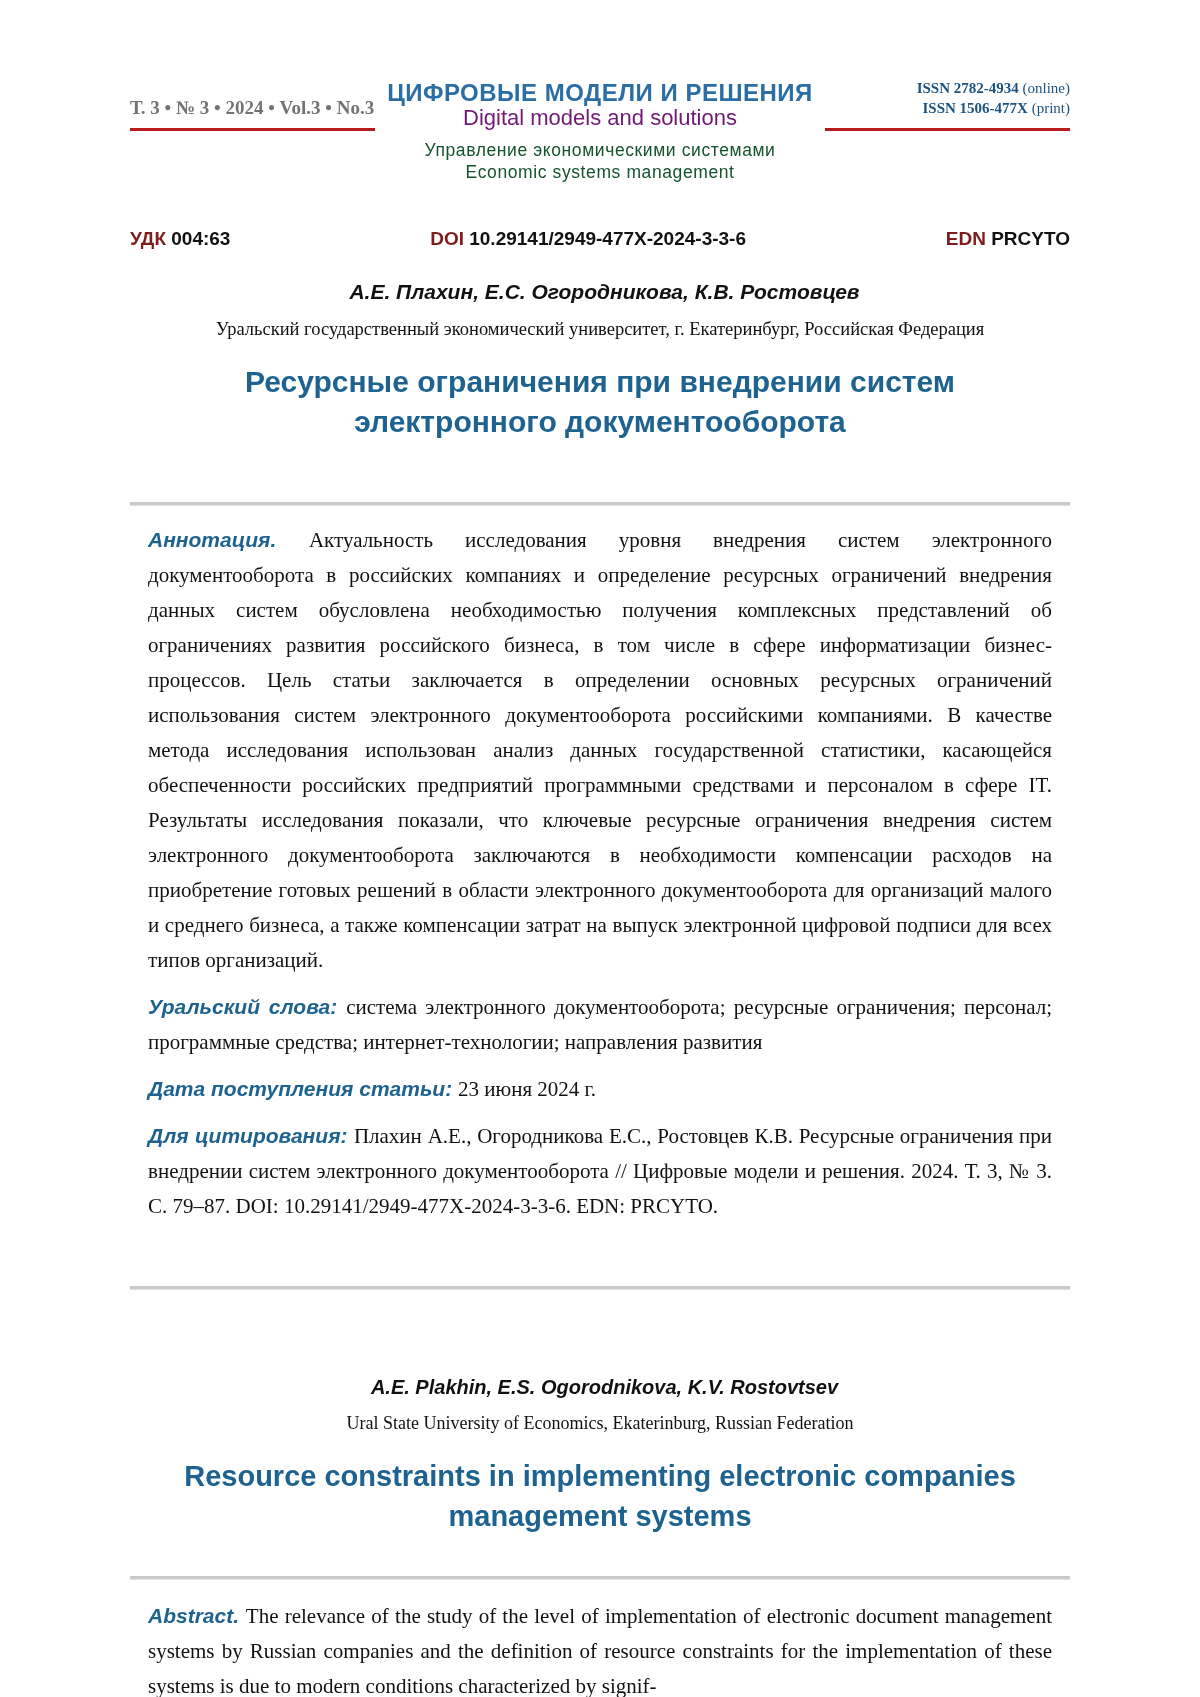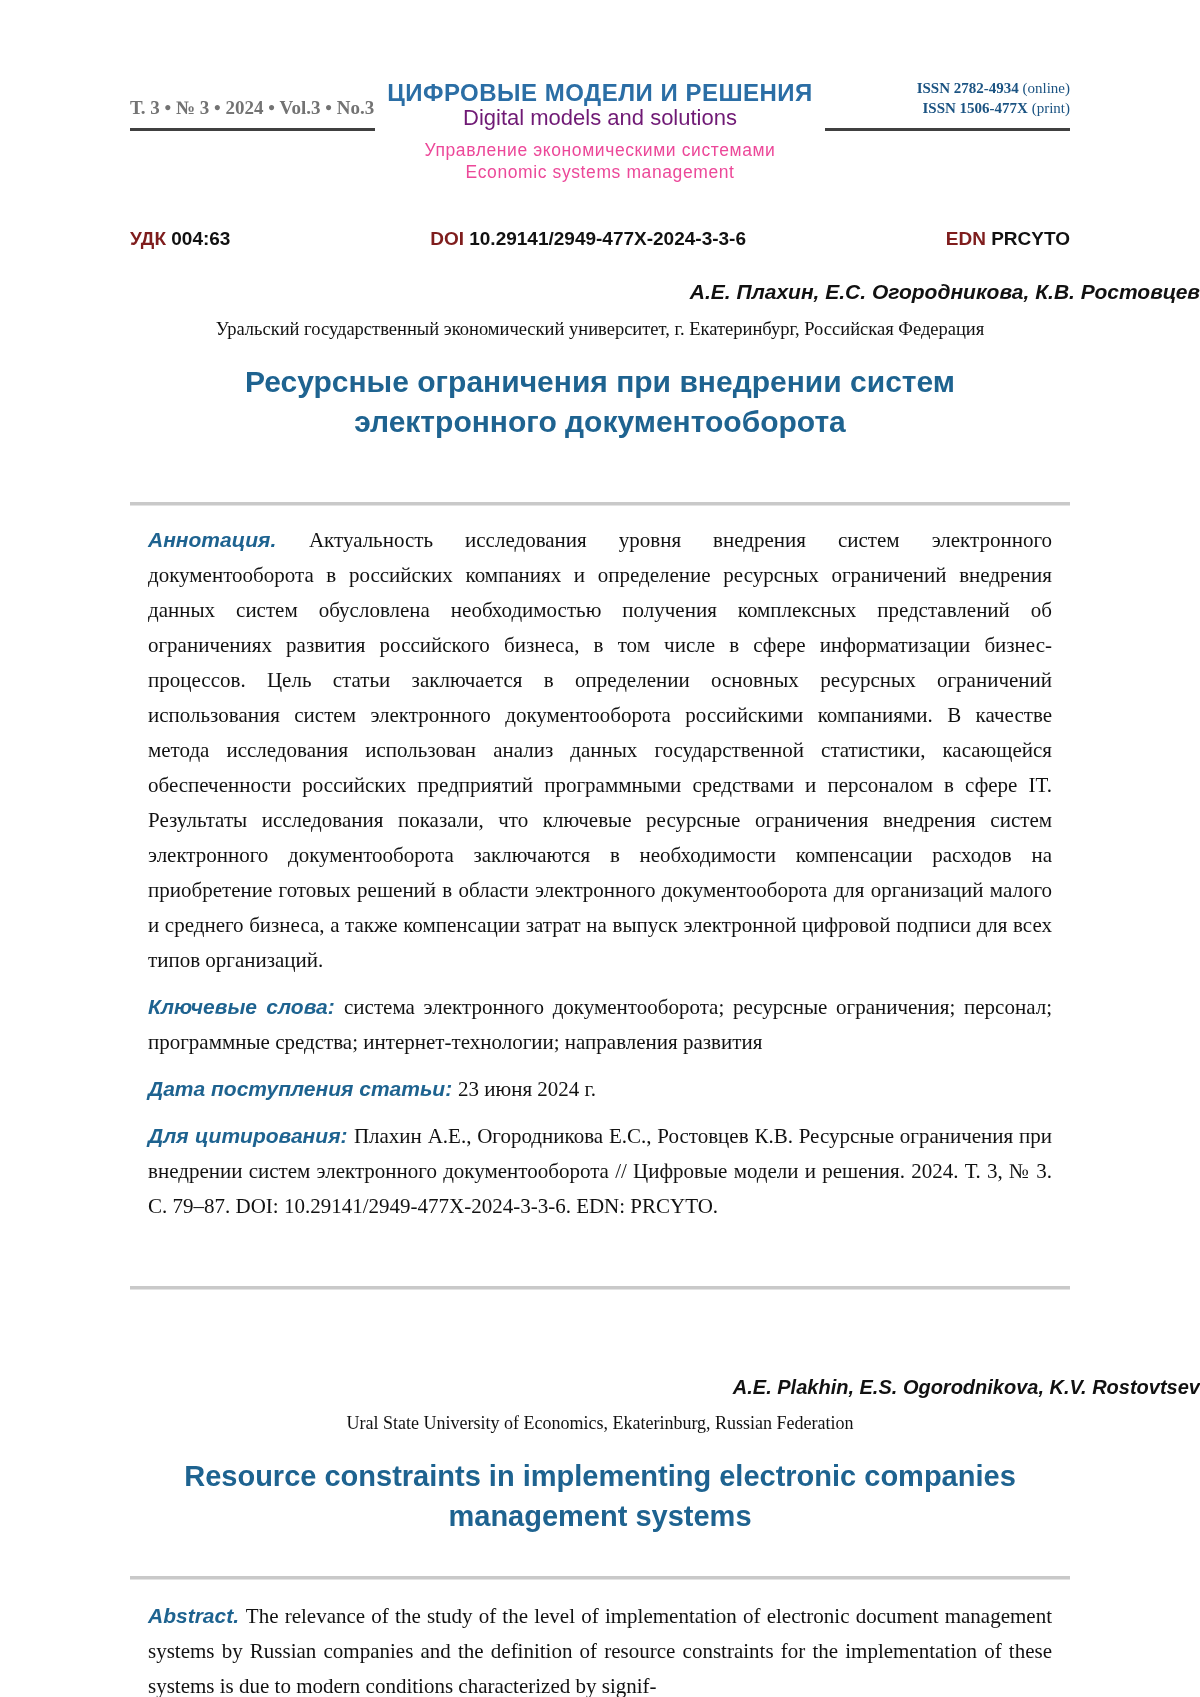--- a/index.html
+++ b/index.html
@@ -17,21 +17,21 @@
   .content { width: 940px; margin: 0 auto; }
 
   
   .header-row {
     display: flex;
     align-items: flex-end;
     padding-top: 78px;
   }
   .header-cell-left, .header-cell-right {
     flex: 1 1 0;
-    border-bottom: 3px solid #404040;
+    border-bottom: 3px solid #b91c1c;
     padding-bottom: 9px;
   }
   .header-cell-left { text-align: left; }
   .header-cell-right { text-align: right; }
   .vol-info {
     font-family: "Liberation Serif", serif;
     font-weight: bold;
     font-size: 19px;
     color: #737373;
     white-space: nowrap;
@@ -61,21 +61,21 @@
     font-size: 15px;
     color: #1b5382;
     line-height: 1.35;
     white-space: nowrap;
   }
   .issn-line b { font-weight: bold; }
   .section-block { text-align: center; margin-top: 8px; }
   .section-ru, .section-en {
     font-family: "Liberation Sans", sans-serif;
     font-size: 17.5px;
-    color: #ec4899;
+    color: #14532d;
     letter-spacing: 0.6px;
     line-height: 1.3;
   }
 
   
   .meta-row {
     display: flex;
     justify-content: space-between;
     align-items: baseline;
     margin-top: 44px;
@@ -83,21 +83,21 @@
     font-weight: bold;
     font-size: 19px;
   }
   .meta-label { color: #7f1d1d; }
   .meta-value { color: #111111; }
   .meta-center { text-align: center; }
   .meta-right { text-align: right; }
 
   
   .authors-ru, .authors-en {
-    text-align: right;
+    text-align: center;
     font-family: "Liberation Sans", sans-serif;
     font-weight: bold;
     font-style: italic;
     font-size: 21px;
     color: #111111;
     margin-top: 30px;
     margin-left: 9px;
   }
   .affiliation {
     text-align: center;
@@ -188,21 +188,21 @@
   </div>
 
   <div class="authors-ru">А.Е. Плахин, Е.С. Огородникова, К.В. Ростовцев</div>
   <div class="affiliation">Уральский государственный экономический университет, г. Екатеринбург, Российская Федерация</div>
   <h1 class="article-title">Ресурсные ограничения при внедрении систем электронного документооборота</h1>
 
   <div class="divider divider-1"></div>
 
   <div class="body-block">
     <p class="para abstract-ru"><span class="label-blue">Аннотация. </span><span>Актуальность исследования уровня внедрения систем электронного документооборота в российских компаниях и определение ресурсных ограничений внедрения данных систем обусловлена необходимостью получения комплексных представлений об ограничениях развития российского бизнеса, в том числе в сфере информатизации бизнес-процессов. Цель статьи заключается в определении основных ресурсных ограничений использования систем электронного документооборота российскими компаниями. В качестве метода исследования использован анализ данных государственной статистики, касающейся обеспеченности российских предприятий программными средствами и персоналом в сфере IT. Результаты исследования показали, что ключевые ресурсные ограничения внедрения систем электронного документооборота заключаются в необходимости компенсации расходов на приобретение готовых решений в области электронного документооборота для организаций малого и среднего бизнеса, а также компенсации затрат на выпуск электронной цифровой подписи для всех типов организаций.</span></p>
-    <p class="para"><span class="label-blue">Ключевые слова: </span><span>система электронного документооборота; ресурсные ограничения; персонал; программные средства; интернет-технологии; направления развития</span></p>
+    <p class="para"><span class="label-blue">Уральский слова: </span><span>система электронного документооборота; ресурсные ограничения; персонал; программные средства; интернет-технологии; направления развития</span></p>
     <p class="para"><span class="label-blue">Дата поступления статьи: </span><span>23 июня 2024 г.</span></p>
     <p class="para"><span class="label-blue">Для цитирования: </span><span>Плахин А.Е., Огородникова Е.С., Ростовцев К.В. Ресурсные ограничения при внедрении систем электронного документооборота // Цифровые модели и решения. 2024. Т. 3, № 3. С. 79–87. DOI: 10.29141/2949-477X-2024-3-3-6. EDN: PRCYTO.</span></p>
   </div>
 
   <div class="divider divider-2"></div>
 
   <div class="authors-ru authors-en">A.E. Plakhin, E.S. Ogorodnikova, K.V. Rostovtsev</div>
   <div class="affiliation affiliation-en">Ural State University of Economics, Ekaterinburg, Russian Federation</div>
   <h2 class="article-title article-title-en">Resource constraints in implementing electronic companies management systems</h2>
 

